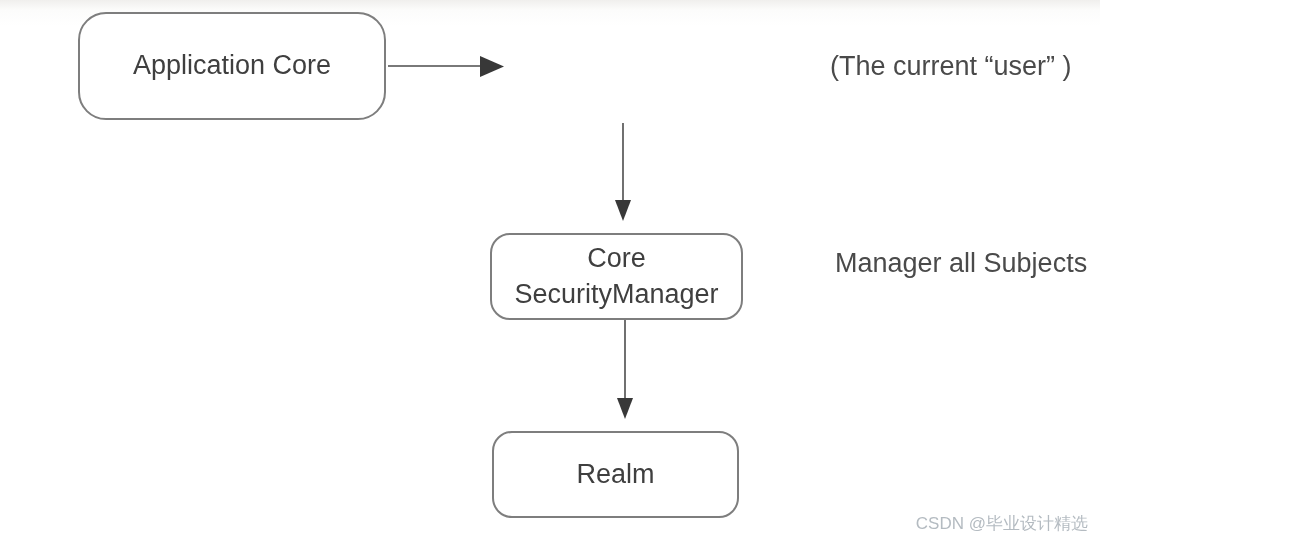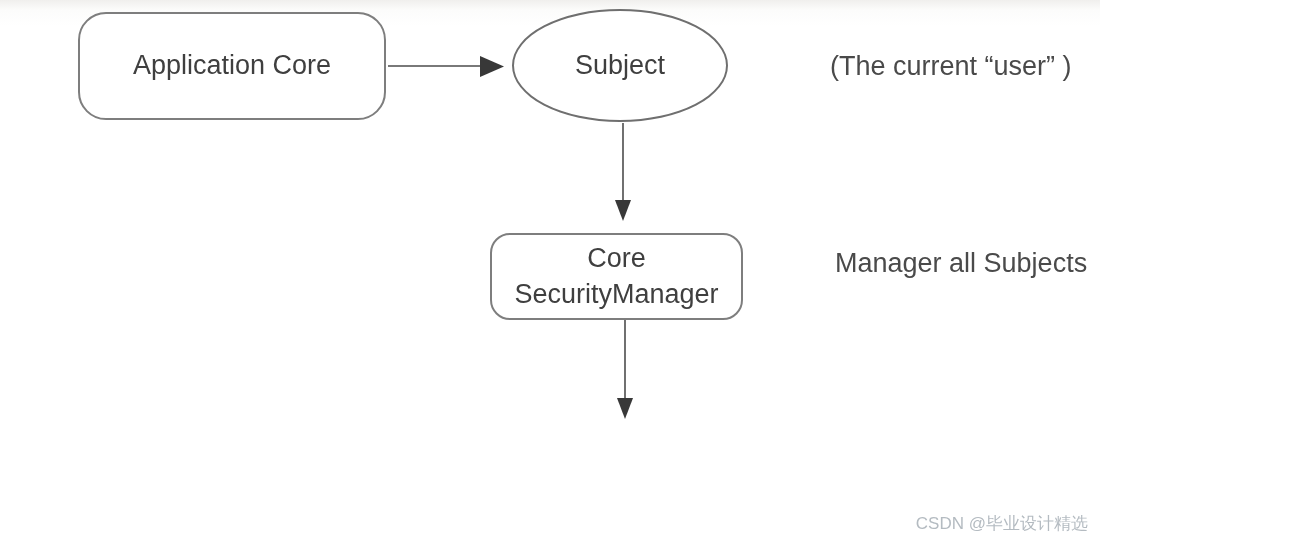--- a/index.html
+++ b/index.html
@@ -71,28 +71,28 @@
     <polygon points="615,200 631,200 623,221" fill="#383838"></polygon>
 
     <line x1="625" y1="320" x2="625" y2="399" stroke="#4d4d4d" stroke-width="1.6"></line>
     <polygon points="617,398 633,398 625,419" fill="#383838"></polygon>
   </svg>
 
   <div class="node node-app">
     <span>Application Core</span>
   </div>
 
-  <div class="node node-subject">
-    <span>Subject</span>
-  </div>
 
   <div class="node node-sm">
     <span>Core SecurityManager</span>
   </div>
 
+  <div class="node node-realm">
+    <span>Realm</span>
+  </div>
 
   <div class="note note-subject">(The current “user” )</div>
 
   <div class="note note-sm">Manager all Subjects</div>
 
 
   <div class="watermark">CSDN @毕业设计精选</div>
 
 </div>
 

